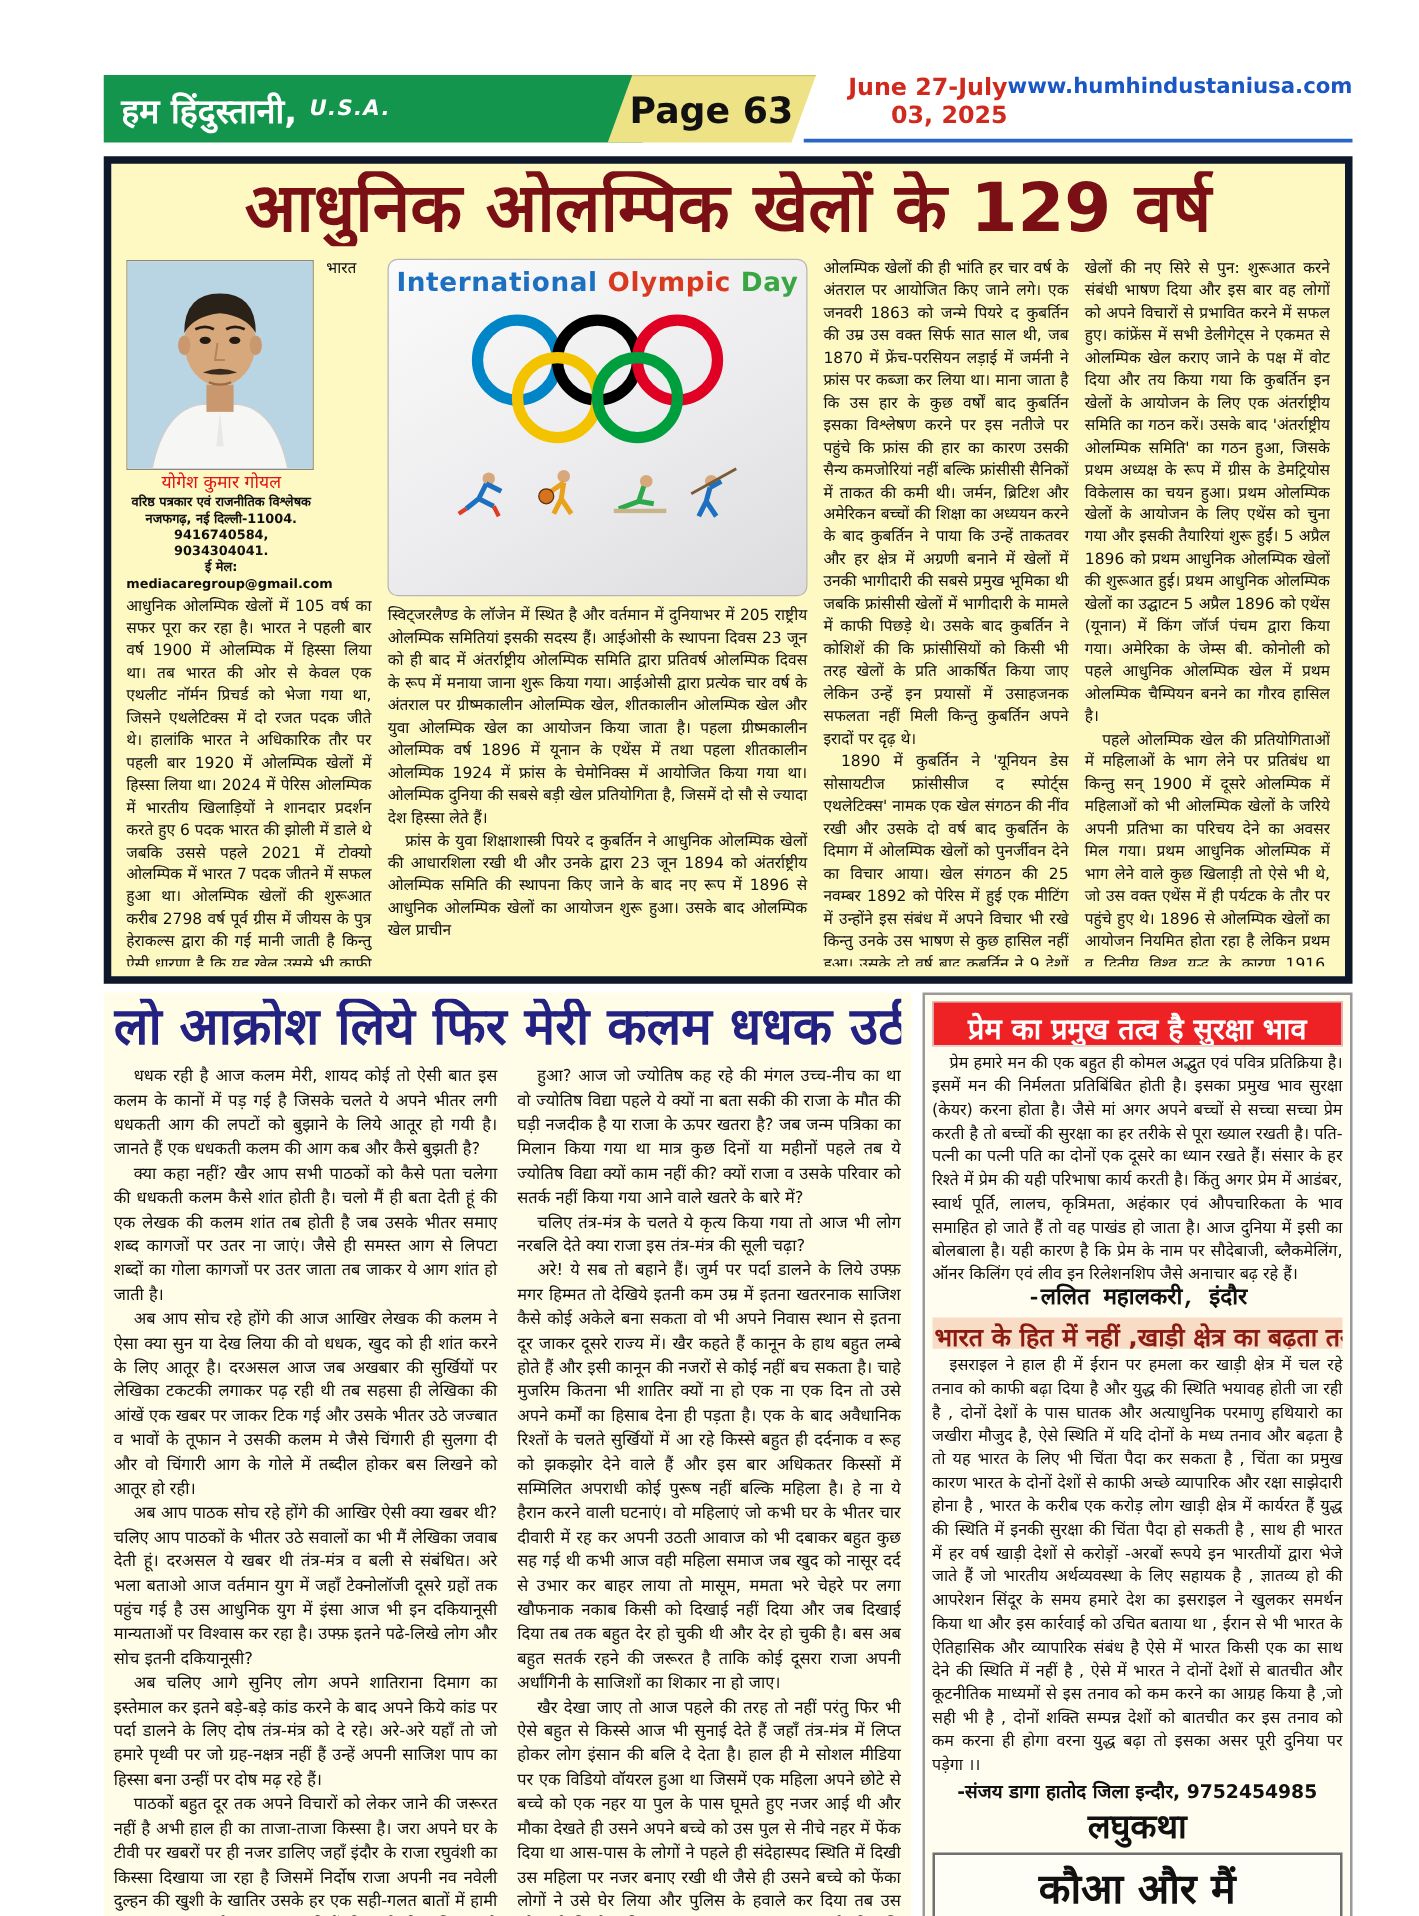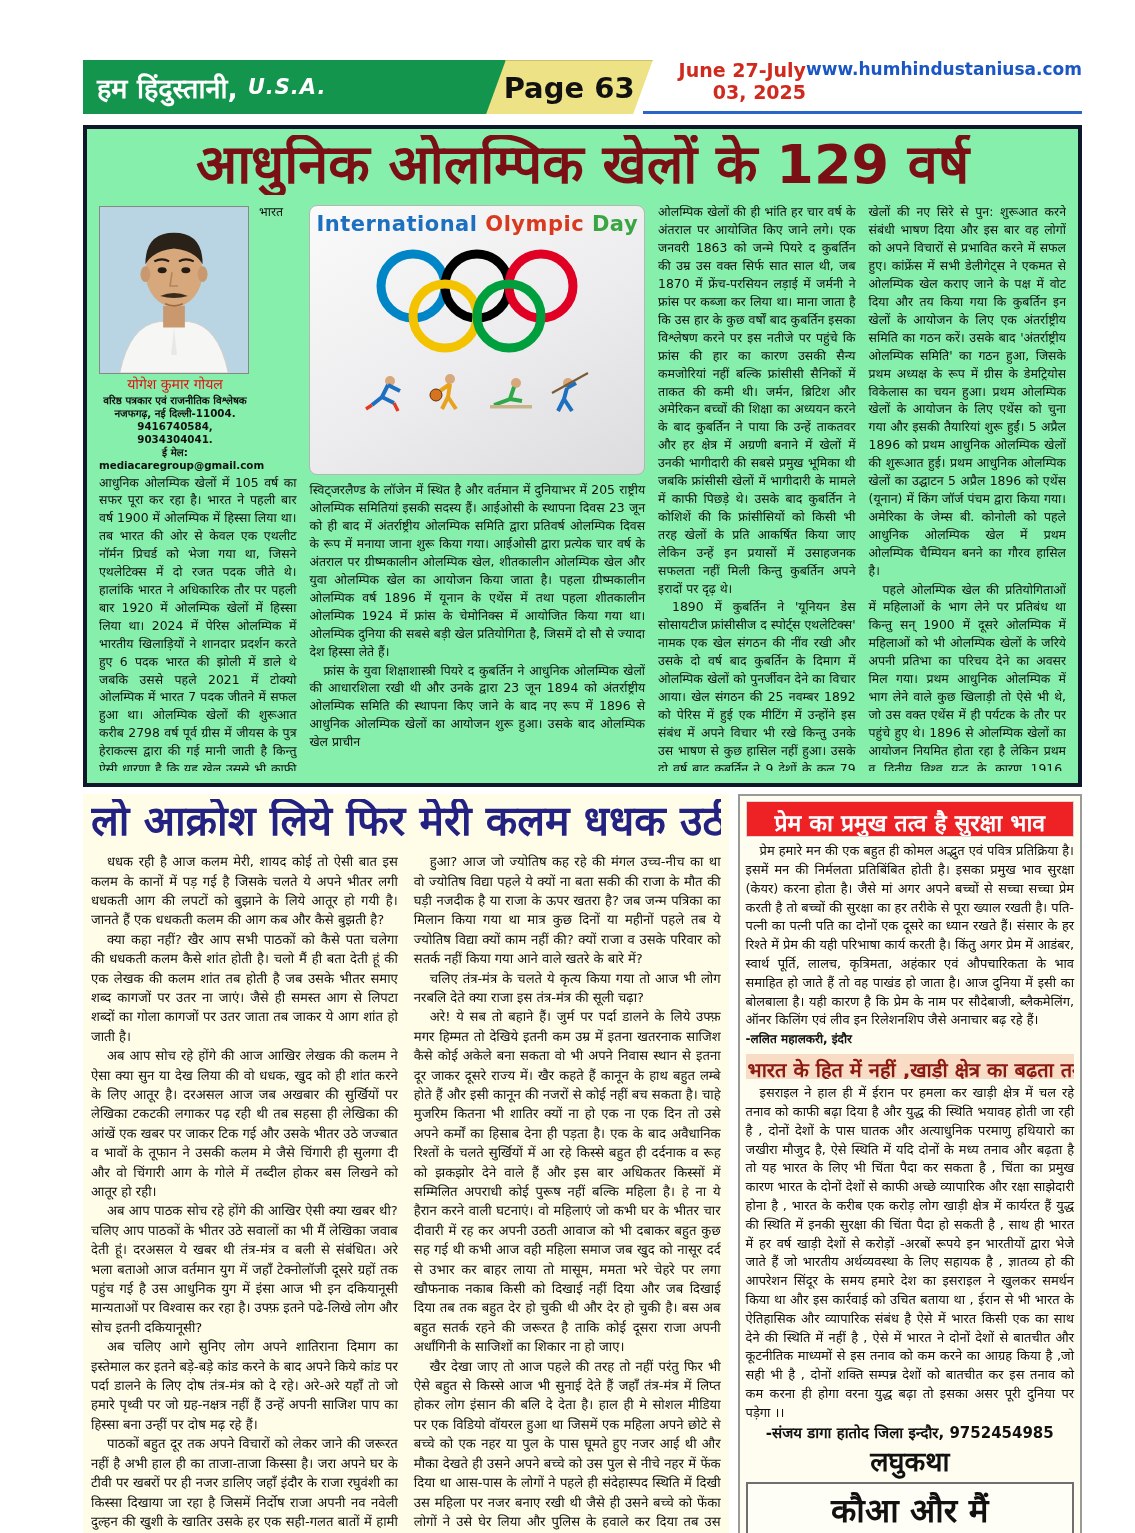--- a/index.html
+++ b/index.html
@@ -11,37 +11,37 @@
   }
   .page { position:absolute; left:55px; top:60px; width:1027px;padding-left:28px; }
 
   
   .masthead { display:flex; align-items:stretch; height:54px; }
   .mast-green {
     background:#14954d; color:#ffffff; width:492px;
     display:flex; align-items:center; padding-left:14px; gap:10px;
   }
   .mast-paper { font-size:27px; font-weight:bold; }
-  .mast-region { font-size:21px; font-weight:bold; font-style:italic; letter-spacing:1px; }
+  .mast-region { font-size:17px; font-weight:bold; font-style:italic; letter-spacing:1px; }
   .mast-page {
     background:#ede285; width:168px; margin-left:-18px;
     transform:skewX(-20deg); display:flex; align-items:center; justify-content:center;
     border-top:1px solid #cfc26a;
   }
   .mast-page span { transform:skewX(20deg); font-size:29px; font-weight:bold; color:#111; }
   .mast-right {
     margin-left:auto; text-align:right; display:flex; flex-direction:row;
     justify-content:center; border-bottom:3px solid #2a66c8; padding-bottom:2px; min-width:250px;
   }
   .mast-date { color:#d02a1e; font-size:19px; font-weight:bold; line-height:1.15; }
   .mast-site { color:#1a56c4; font-size:17px; font-weight:bold; line-height:1.15; }
 
   
   .art1 {
-    margin-top:11px; border:4px solid #0f172a; background:#86efac;
+    margin-top:11px; border:6px solid #0f172a; background:#fef9c3;
     height:662px; padding:4px 12px 6px 12px; overflow:hidden;
   }
   .art1-headline {
     color:#7a1016; font-weight:bold; text-align:center;
     font-size:54px; line-height:1.12; margin:2px 0 8px 0; white-space:nowrap; overflow:hidden;
   }
   .art1-cols { display:flex; gap:13px; height:568px; overflow:hidden; }
   .art1-col { flex:1 1 0; font-size:12.4px; line-height:17.9px; text-align:justify; color:#111; }
   .art1-col p { margin-bottom:1px; text-indent:14px; }
   .art1-col p.noindent { text-indent:0; }
@@ -76,21 +76,21 @@
   .sidebar {
     width:354px; border:2px solid #9a9a9a; background:#fffdf0;
     padding:5px 6px; height:850px; overflow:hidden; display:flex; flex-direction:column; gap:5px;
   }
   .prem-banner {
     background:#ee2125; color:#ffffff; font-weight:bold; text-align:center;
     font-size:23px; padding:4px 2px 5px 2px; border:1px solid #d9d9d9; white-space:nowrap; overflow:hidden;
   }
   .side-body { font-size:12.9px; line-height:18.8px; text-align:justify; color:#111; }
   .side-body p { text-indent:14px; }
-  .side-byline { font-weight:bold; text-align:left; font-size:12px; }
+  .side-byline { font-weight:bold; text-align:center; font-size:18px;font-family:Liberation Mono, monospace; }
   .gulf-banner {
     background:#f9dcc6; color:#8b1a10; font-weight:bold; text-align:center;
     font-size:20px; padding:2px; white-space:nowrap; overflow:hidden;
   }
   .gulf-byline { font-weight:bold; text-align:center; font-size:15px; margin-top:1px; }
   .laghu-label { text-align:center; font-weight:bold; font-size:27px; color:#111; line-height:1.1; }
   .kaua-box { border:2px solid #6f6f6f; background:#fffef6; padding:2px 8px 4px 8px; }
   .kaua-title { text-align:center; font-weight:bold; font-size:33px; color:#111; margin:1px 0 3px 0; }
   .kaua-box .side-body p { margin-bottom:1px; }
 </style>

